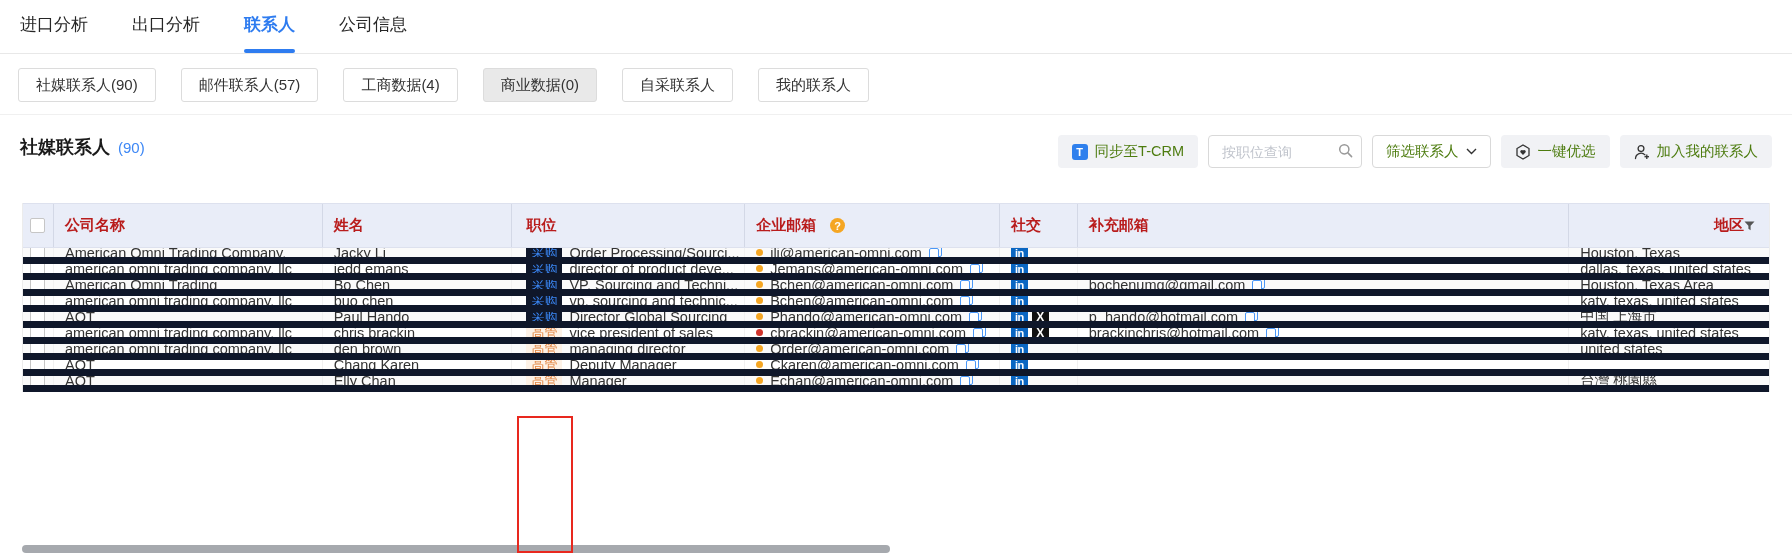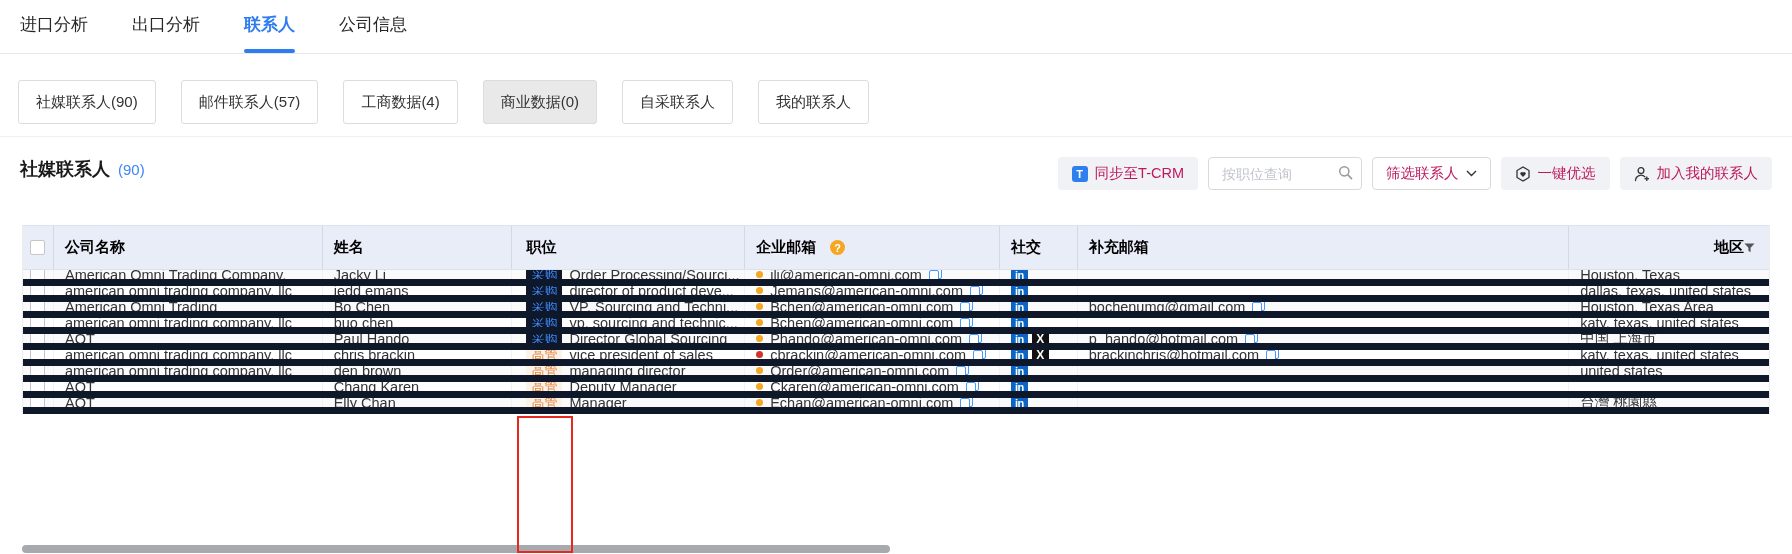--- a/index.html
+++ b/index.html
@@ -12,53 +12,53 @@
     border-bottom:1px solid #e8e8e8; align-items:flex-end; }
   .tab { font-size:17px; color:#262626; height:54px; line-height:52px;
     position:relative; cursor:pointer; white-space:nowrap; }
   .tab.active { color:#2e7cf0; font-weight:bold; }
   .tab.active::after { content:""; position:absolute; left:0; right:0; bottom:0;
     height:4px; background:#2e7cf0; border-radius:2px; }
 
   
   .filters { display:flex; gap:25px; padding:14px 0 12px 18px;
     border-bottom:1px solid #f0f0f0; }
-  .filter-btn { border:1px solid #dcdcdc; border-radius:3px; height:44px;
+  .filter-btn { border:1px solid #dcdcdc; border-radius:3px; height:34px;
     line-height:32px; padding:0 17px; font-size:15px; color:#333; background:#fff;
-    cursor:pointer; white-space:nowrap;margin-top:12px; }
+    cursor:pointer; white-space:nowrap; }
   .filter-btn.disabled { background:#e9e9e9; border-color:#dcdcdc; }
 
   
   .section-bar { display:flex; justify-content:space-between; align-items:flex-start;
     margin-top:20px; height:44px; padding:0 20px; }
   .section-title-wrap { display:flex; align-items:baseline; gap:8px; }
   .section-title { font-size:18px; font-weight:bold; color:#1a1a1a; }
   .section-count { font-size:15px; color:#3d87f5; }
   .toolbar { display:flex; gap:10px; align-items:center; }
   .tb-btn { display:flex; align-items:center; gap:7px; height:33px; padding:0 13px;
-    border-radius:4px; font-size:14.5px; color:#be185d; cursor:pointer;
+    border-radius:4px; font-size:14.5px; color:#4d7c0f; cursor:pointer;
     background:#f1f2f5; border:1px solid transparent; white-space:nowrap; }
   .tb-btn.bordered { background:#fff; border:1px solid #d9d9d9; }
   .crm-logo { width:16px; height:16px; background:#2f80ed; border-radius:3px;
     color:#fff; font-size:11px; font-weight:bold; display:flex; align-items:center;
     justify-content:center; }
   .crm-logo::before { content:"T"; }
   .search-box { position:relative; }
   .search-input { width:154px; height:33px; border:1px solid #d9d9d9; border-radius:4px;
     padding:0 30px 0 13px; font-size:14px; color:#333; outline:none;
     font-family:"Liberation Sans","DejaVu Sans",sans-serif; }
   .search-input::placeholder { color:#c0c4cc; }
   .search-glass { position:absolute; right:9px; top:8px; cursor:pointer; }
 
   
   .table { margin:24px 22px 0 22px; width:1748px; border-left:1px solid #ececec;
     border-right:1px solid #ececec; }
   .thead { display:flex; background:#e9edf8; height:45px; align-items:stretch;
     border-top:1px solid #dde1ee; border-bottom:1px solid #dde1ee;
-    font-size:15px; font-weight:600; color:#000000; }
+    font-size:15px; font-weight:600; color:#b91c1c; }
   .thead .cell { border-right:1px solid #d3d8e6; display:flex; align-items:center; }
   .thead .cell:last-child { border-right:none; }
   .row { display:flex; height:16px; align-items:stretch;
     border-bottom:7px solid #0f172a; font-size:14.5px; color:#333; background:#fff; }
   .row:nth-child(even) { background:#fafafa; }
   .cell { display:flex; align-items:center; padding-left:11px; overflow:hidden;
     white-space:nowrap; border-right:1px solid #f1f1f1; }
   .row .cell:last-child { border-right:none; }
   .col-check  { width:31px;  justify-content:center; padding-left:0; }
   .col-company{ width:269px; }

